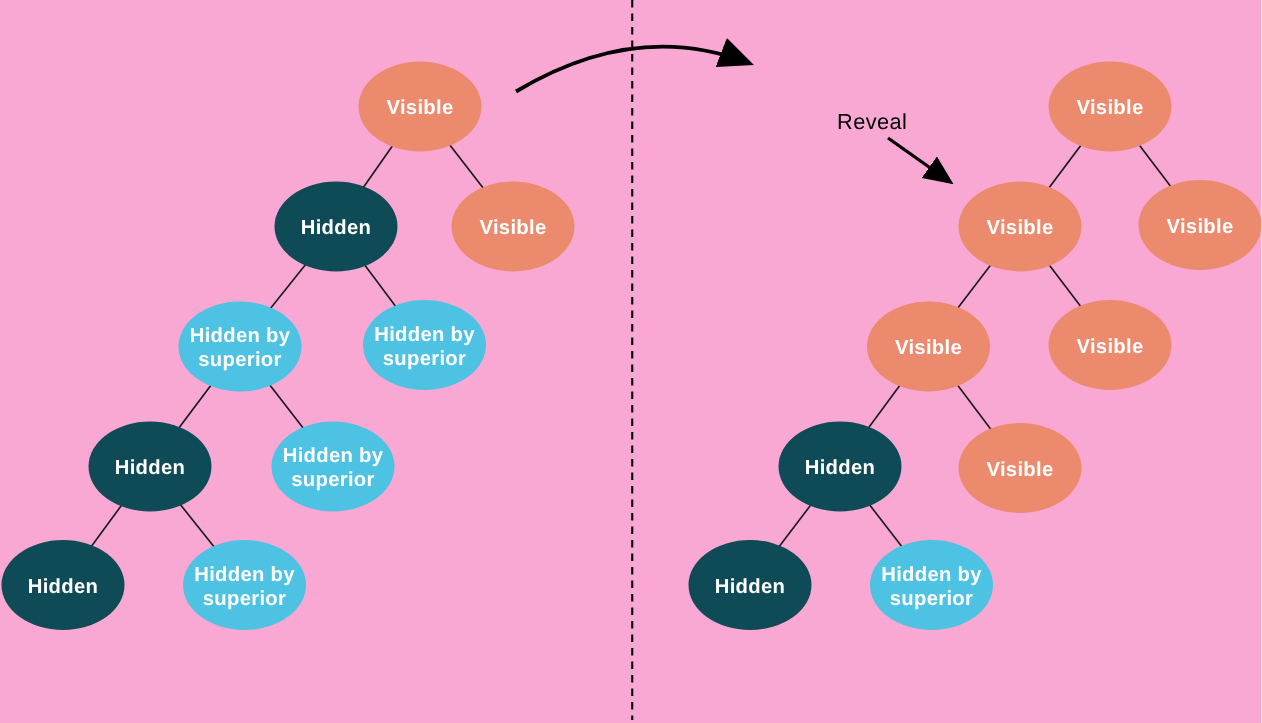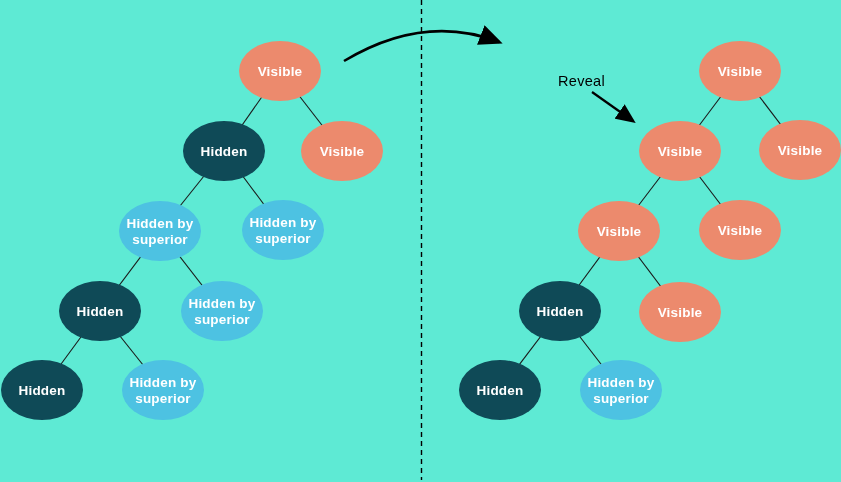--- a/index.html
+++ b/index.html
@@ -8,21 +8,21 @@
     background: #ffffff;
     width: 841px;
     height: 482px;
     overflow: hidden;
     font-family: "Liberation Sans", sans-serif;
   }
   .canvas {
     position: relative;
     width: 841px;
     height: 482px;
-    background: #5eead4;
+    background: #f9a8d4;
   }
   svg { display: block; }
   .edge {
     stroke: #1a1a1a;
     stroke-width: 1.1;
     fill: none;
   }
   .node-label {
     fill: #ffffff;
     font-family: "Liberation Sans", sans-serif;

